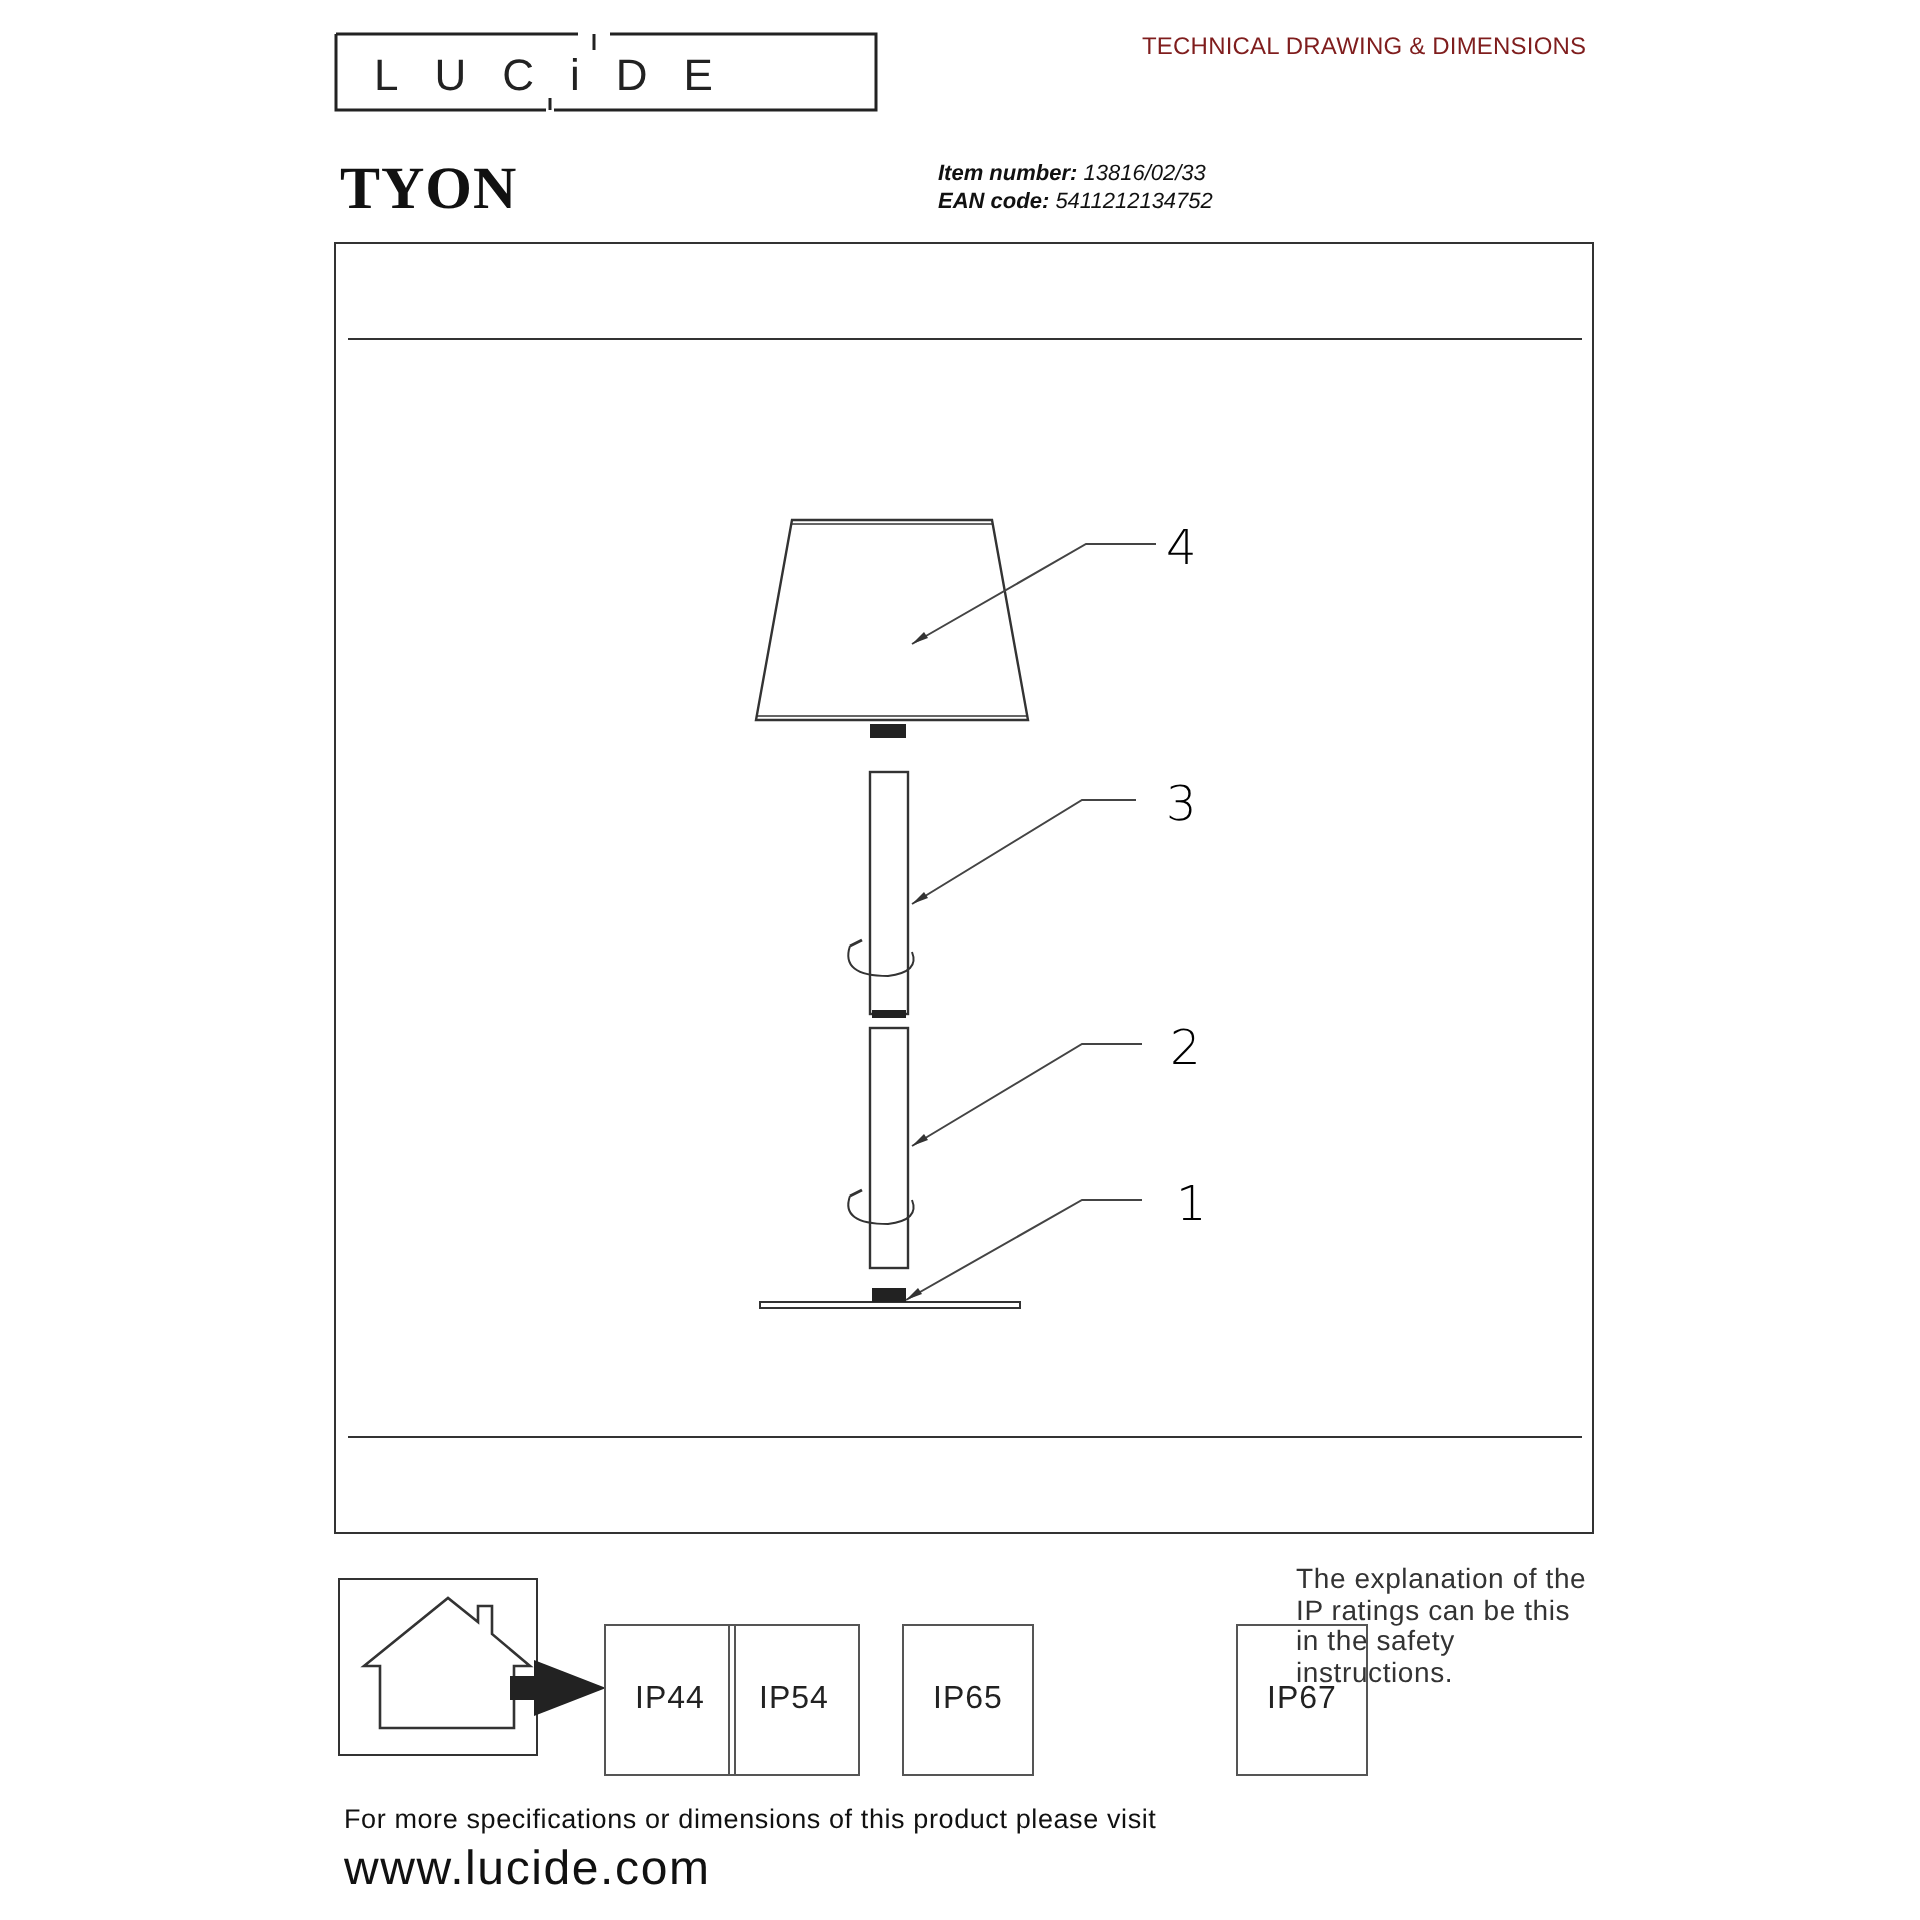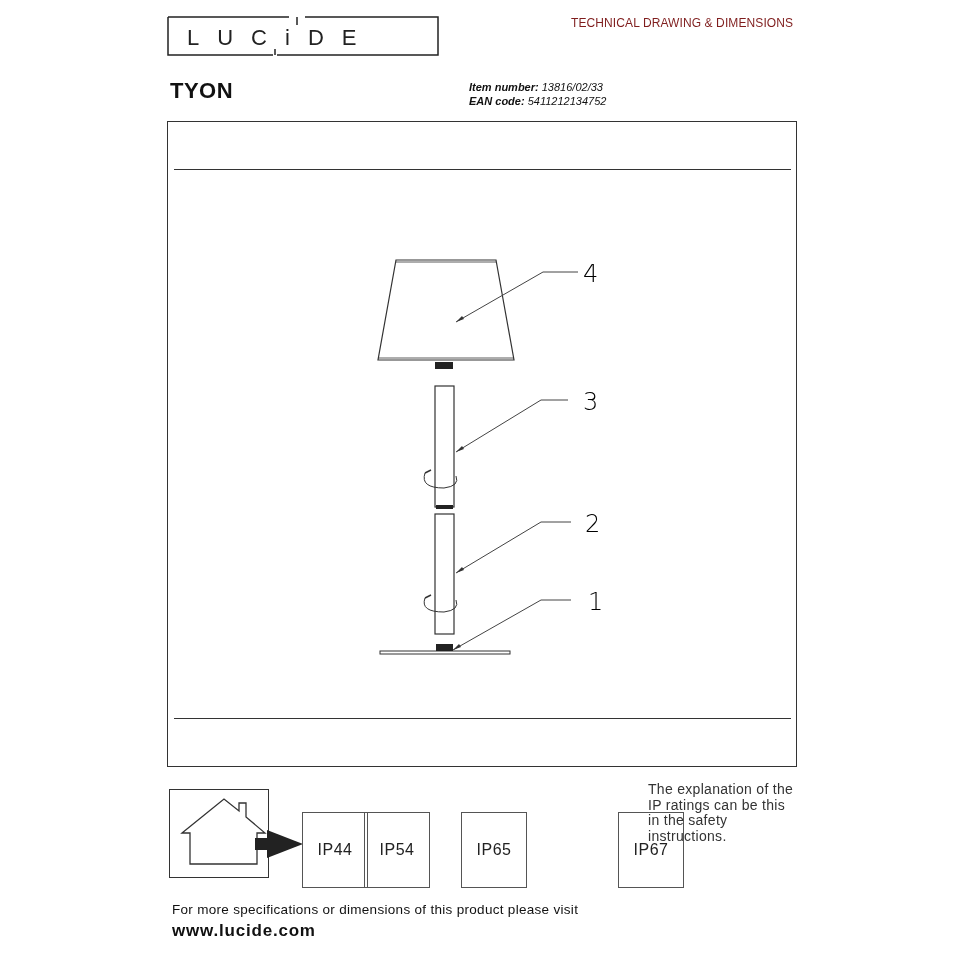--- a/index.html
+++ b/index.html
@@ -1,31 +1,31 @@
 <!DOCTYPE html>
 <html><head>
 <meta charset="utf-8">
 <style>
   html, body { margin:0; padding:0; background:#ffffff; }
   body { width:960px; height:960px; position:relative; overflow:hidden; font-family:"Liberation Sans", sans-serif; color:#111; }
   .abs { position:absolute; }
   #logo { left:167px; top:15px; width:272px; height:42px; }
   #doc-type { left:571px; top:16px; font-size:12px; color:#7f1d1d; letter-spacing:0.1px; }
-  #product-name { left:170px; top:78px; font-size:22px; font-weight:bold; letter-spacing:0.5px; }
+  #product-name { left:170px; top:78px; font-size:30px; font-weight:bold; letter-spacing:0.5px;font-family:Liberation Serif, serif; }
   #item-info { left:469px; top:80px; font-size:11px; line-height:14px;font-style:italic; }
   #item-info .lbl { font-weight:bold; }
   #drawing-frame { left:167px; top:121px; width:630px; height:646px; border:1.5px solid #333; box-sizing:border-box; }
   .hline { left:174px; width:617px; height:0; border-top:1.5px solid #333; }
   #drawing { left:167px; top:121px; width:630px; height:646px; }
   #house-box { left:169px; top:789px; width:100px; height:89px; border:1.5px solid #333; box-sizing:border-box; }
   #arrow { left:255px; top:826px; width:50px; height:36px; }
   .ip-box { top:812px; width:66px; height:76px; border:1.5px solid #555; box-sizing:border-box; display:flex; align-items:center; justify-content:center; font-size:16px; color:#222; letter-spacing:0.5px; }
   #ip-note { left:648px; top:782px; font-size:14px; line-height:15.5px; color:#333; letter-spacing:0.3px; }
   #footer-text { left:172px; top:902px; font-size:13.5px; font-weight:normal; letter-spacing:0.3px; }
-  #footer-url { left:172px; top:921px; font-size:17px; font-weight:bold; letter-spacing:0.8px; }
+  #footer-url { left:172px; top:921px; font-size:24px; font-weight:normal; letter-spacing:0.8px; }
   .part-num { font-size:24px; color:#555; font-family:"DejaVu Sans", sans-serif; font-weight:200; }
 </style>
 </head>
 <body>
 
 <svg id="logo" class="abs" viewBox="0 0 272 42">
   <path d="M1 2 H122 M138 2 H271 V40 H110 M106 40 H1 V2" fill="none" stroke="#222" stroke-width="1.5"></path>
   <path d="M108 40 V34" stroke="#222" stroke-width="1.5"></path>
   <path d="M130 2 V10" stroke="#222" stroke-width="1.5"></path>
   <text x="20" y="30" font-family="Liberation Sans, sans-serif" font-size="22" letter-spacing="18" fill="#222" font-weight="normal">LUCiDE</text>
@@ -99,21 +99,21 @@
     <path d="M12 43 L54 9 L69 21 L69 13 L76 13 L76 27 L95 43 L87 43 L87 74 L20 74 L20 43 Z" fill="#fff" stroke="#333" stroke-width="1.3"></path>
   </svg>
 </div>
 <svg id="arrow" class="abs" viewBox="0 0 50 36">
   <rect x="0" y="12" width="14" height="12" fill="#222"></rect>
   <path d="M12 4 L48 18 L12 32 Z" fill="#222"></path>
 </svg>
 
 <div class="abs ip-box" style="left:302px;">IP44</div>
 <div class="abs ip-box" style="left:364px;">IP54</div>
-<div class="abs ip-box" style="left:461px;">IP65</div>
+<div class="abs ip-box" style="left:451px;">IP65</div>
 <div class="abs ip-box" style="left:572px;margin-left:46px;">IP67</div>
 
 <div id="ip-note" class="abs">
   <div>The explanation of the</div>
   <div>IP ratings can be this</div>
   <div>in the safety</div>
   <div>instructions.</div>
 </div>
 
 <div id="footer-text" class="abs">For more specifications or dimensions of this product please visit</div>

